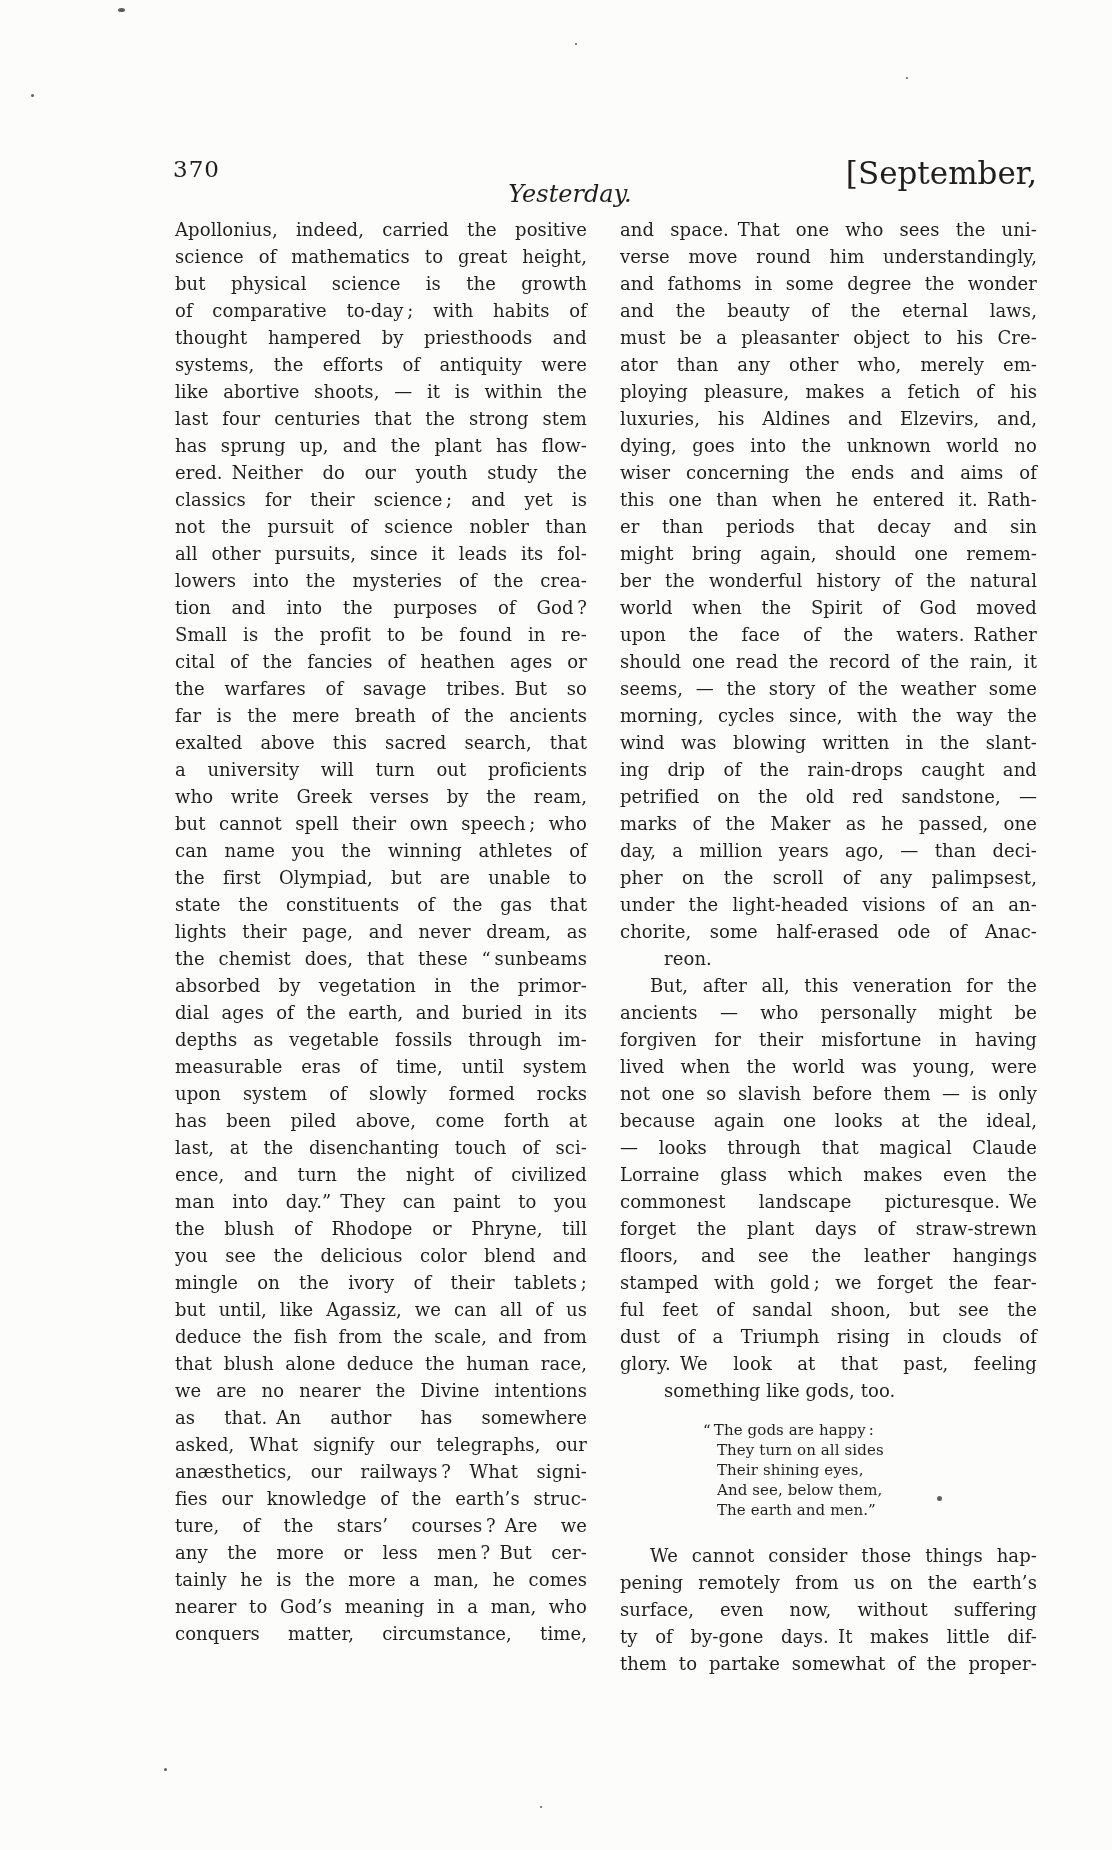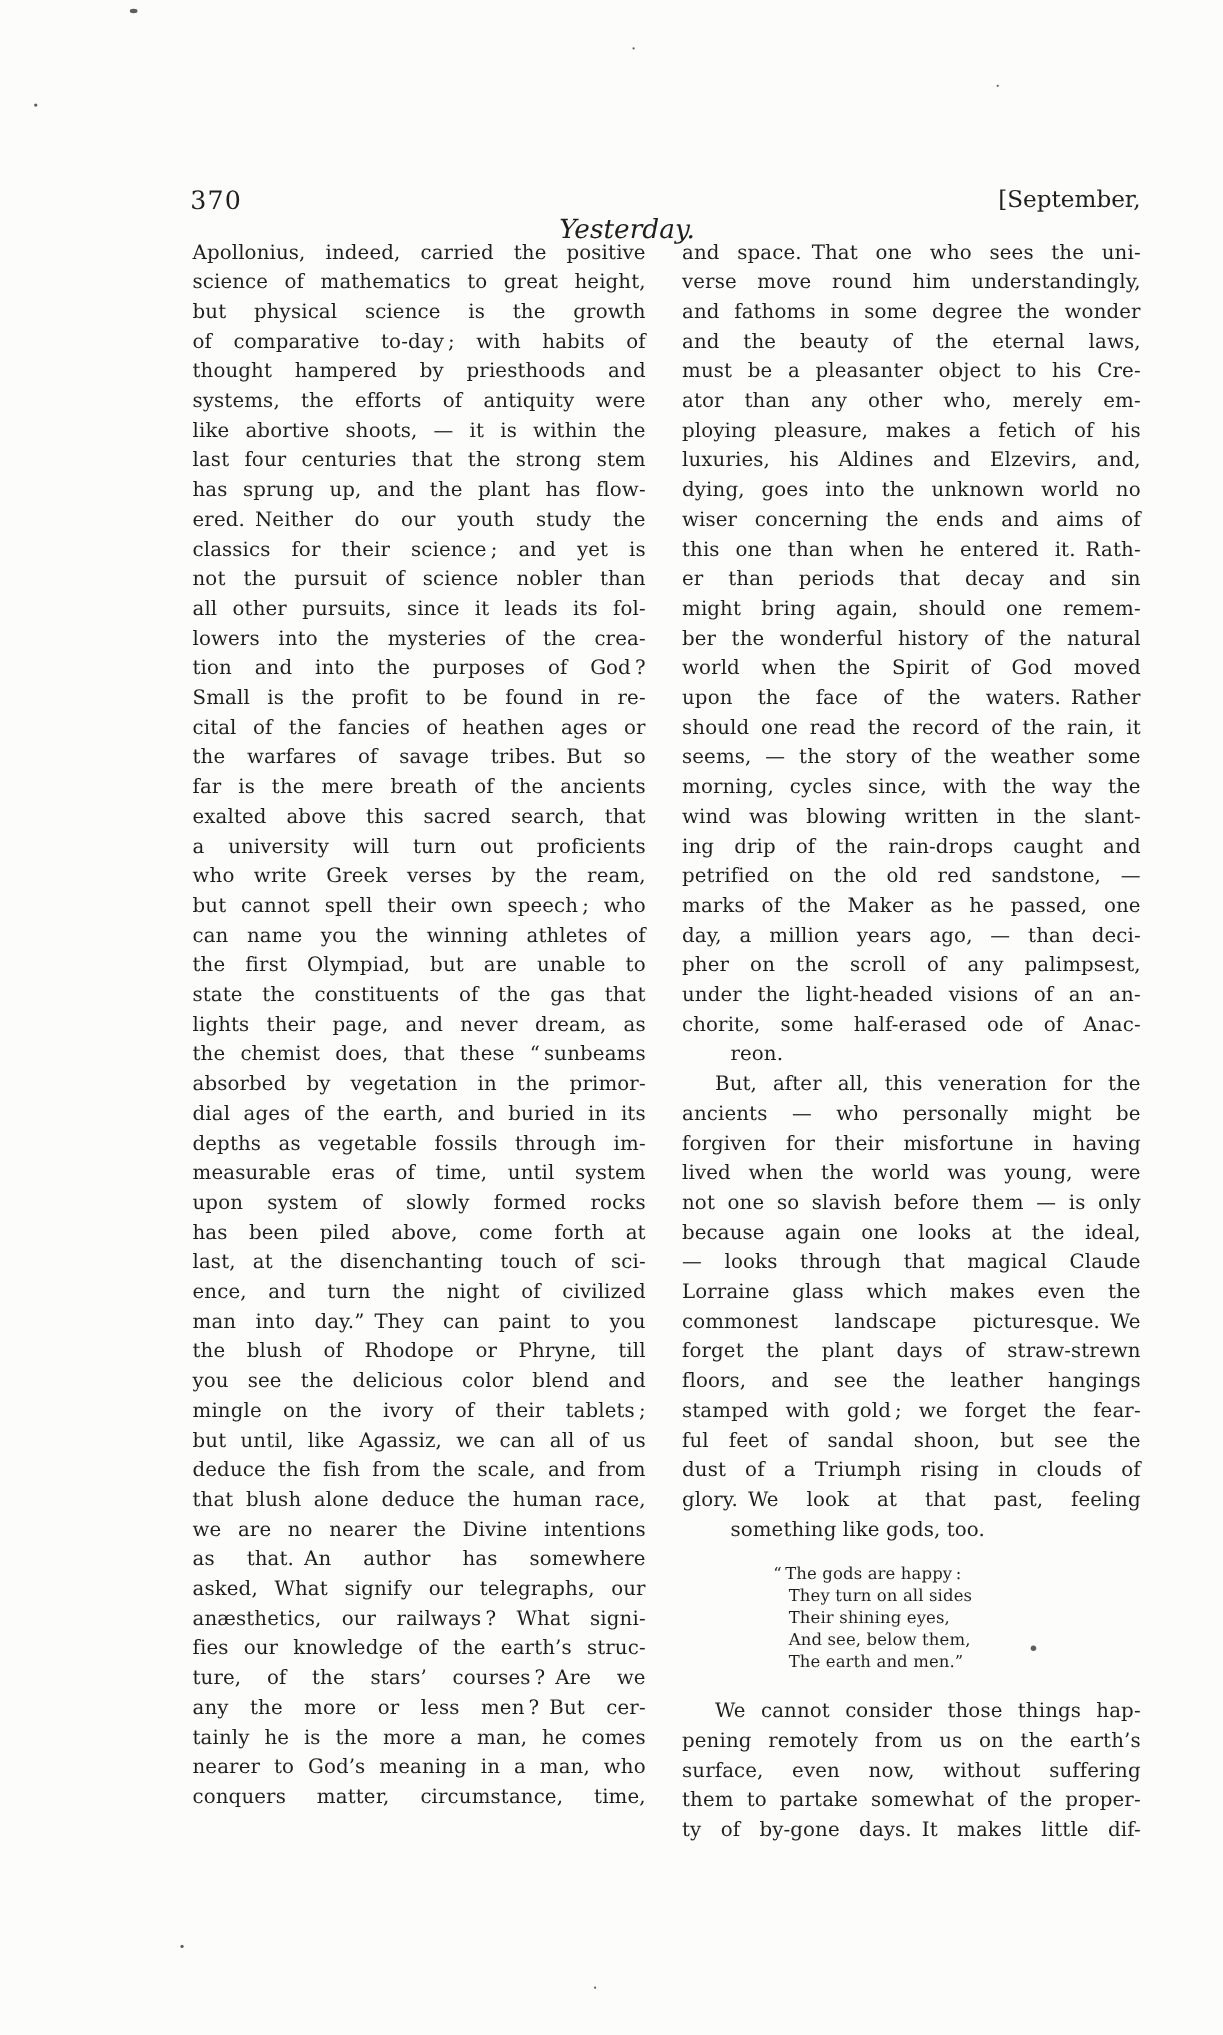--- a/index.html
+++ b/index.html
@@ -5,32 +5,32 @@
   html, body { margin: 0; padding: 0; background: #ffffff; }
   .page {
     position: relative;
     width: 1112px;
     height: 1850px;
     background: #fcfcfa;
     font-family: "DejaVu Serif", serif;
     color: #201f1d;
     overflow: hidden;
   }
-  .header { position: absolute; top: 168px; left: 0; right: 0; height: 34px; }
+  .header { position: absolute; top: 154px; left: 0; right: 0; height: 34px; }
   .pageno {
     position: absolute; left: 173px; top: 2px;
     font-size: 23px; letter-spacing: 1px;
   }
   .running-title {
     position: absolute; left: 450px; width: 240px; top: 0;
     text-align: center; font-style: italic; font-size: 24px; margin-top: 26px;
   }
   .issue {
     position: absolute; right: 75px; top: 1px;
-    font-size: 21px;
+    font-size: 31px;
   }
   .columns {
     position: absolute; top: 216px; left: 175px; width: 862px;
     display: flex; gap: 33px;
   }
   .col { flex: 0 0 auto; }
   .col.left  { width: 412px; }
   .col.right { width: 417px; }
   .para { font-size: 18px; line-height: 27px; }
   .line { text-align: justify; text-align-last: justify; letter-spacing: 0.1px; }
@@ -168,22 +168,22 @@
           <div class="line first">“ The gods are happy :</div>
           <div class="line">They turn on all sides</div>
           <div class="line">Their shining eyes,</div>
           <div class="line">And see, below them,</div>
           <div class="line last">The earth and men.”</div>
         </div>
       <div class="para indent">
           <div class="line first">We cannot consider those things hap-</div>
           <div class="line">pening remotely from us on the earth’s</div>
           <div class="line">surface, even now, without suffering</div>
+          <div class="line last">ty of by-gone days. It makes little dif-</div>
           <div class="line">them to partake somewhat of the proper-</div>
-          <div class="line last">ty of by-gone days. It makes little dif-</div>
         </div>
     </div>
 
   </div>
 
 <div class="speck" style="left: 118px; top: 8px; width: 7px; height: 4px;"></div>
     <div class="speck" style="left: 31px; top: 94px; width: 3px; height: 3px;"></div>
     <div class="speck" style="left: 575px; top: 43px; width: 2px; height: 2px;"></div>
     <div class="speck" style="left: 906px; top: 77px; width: 2px; height: 2px;"></div>
     <div class="speck" style="left: 937px; top: 1496px; width: 5px; height: 5px;"></div>

